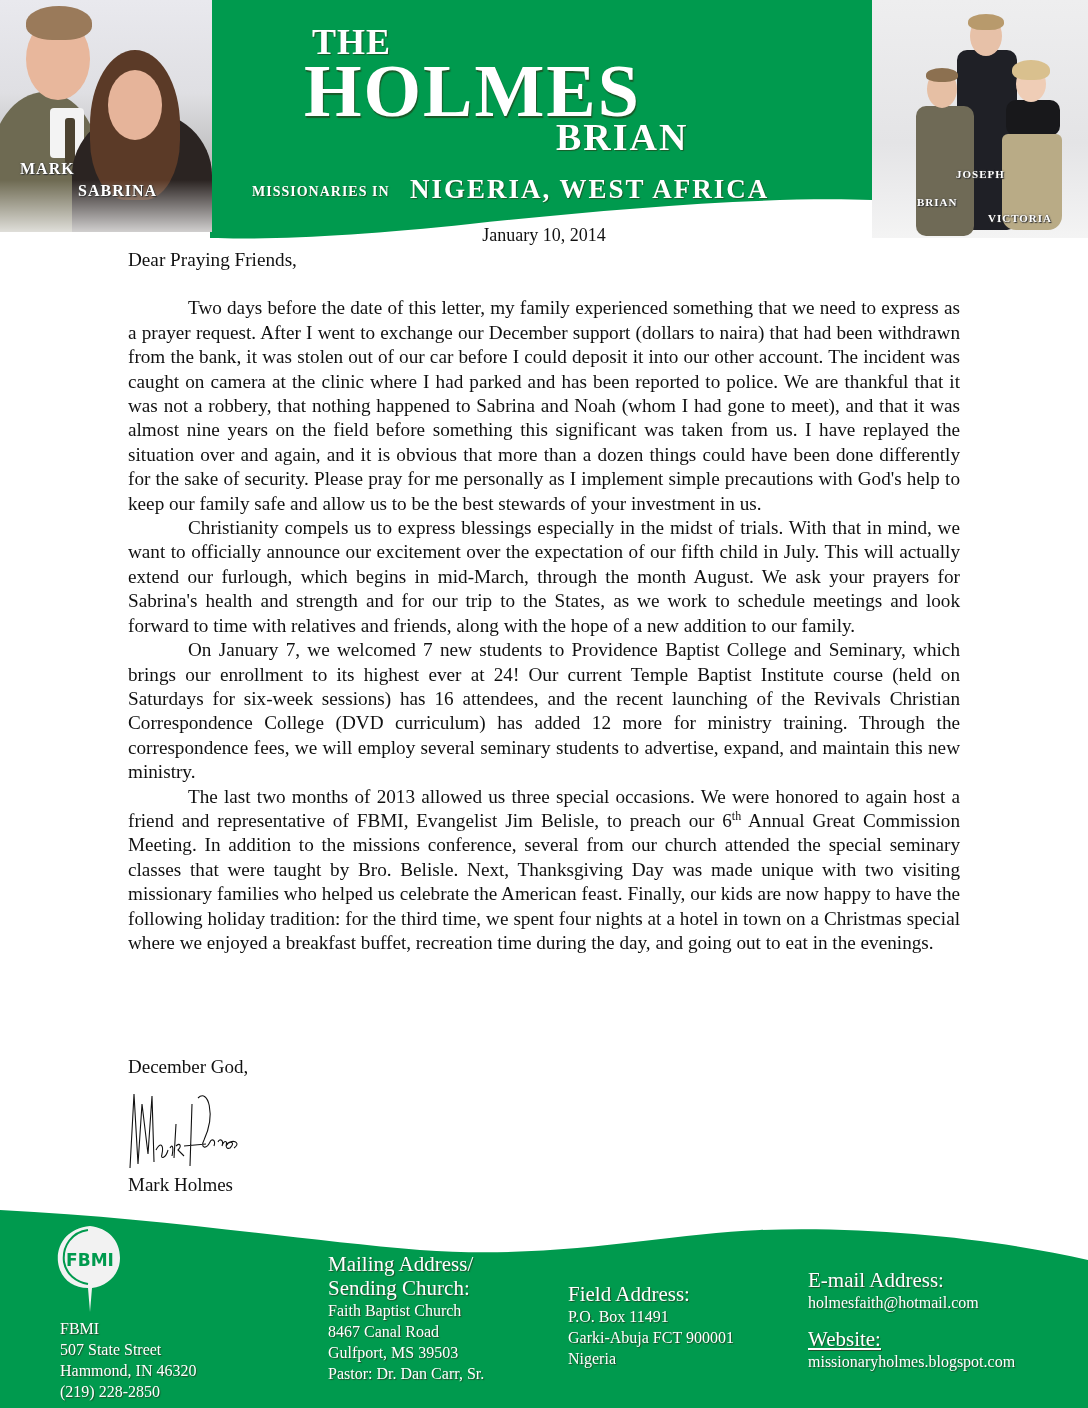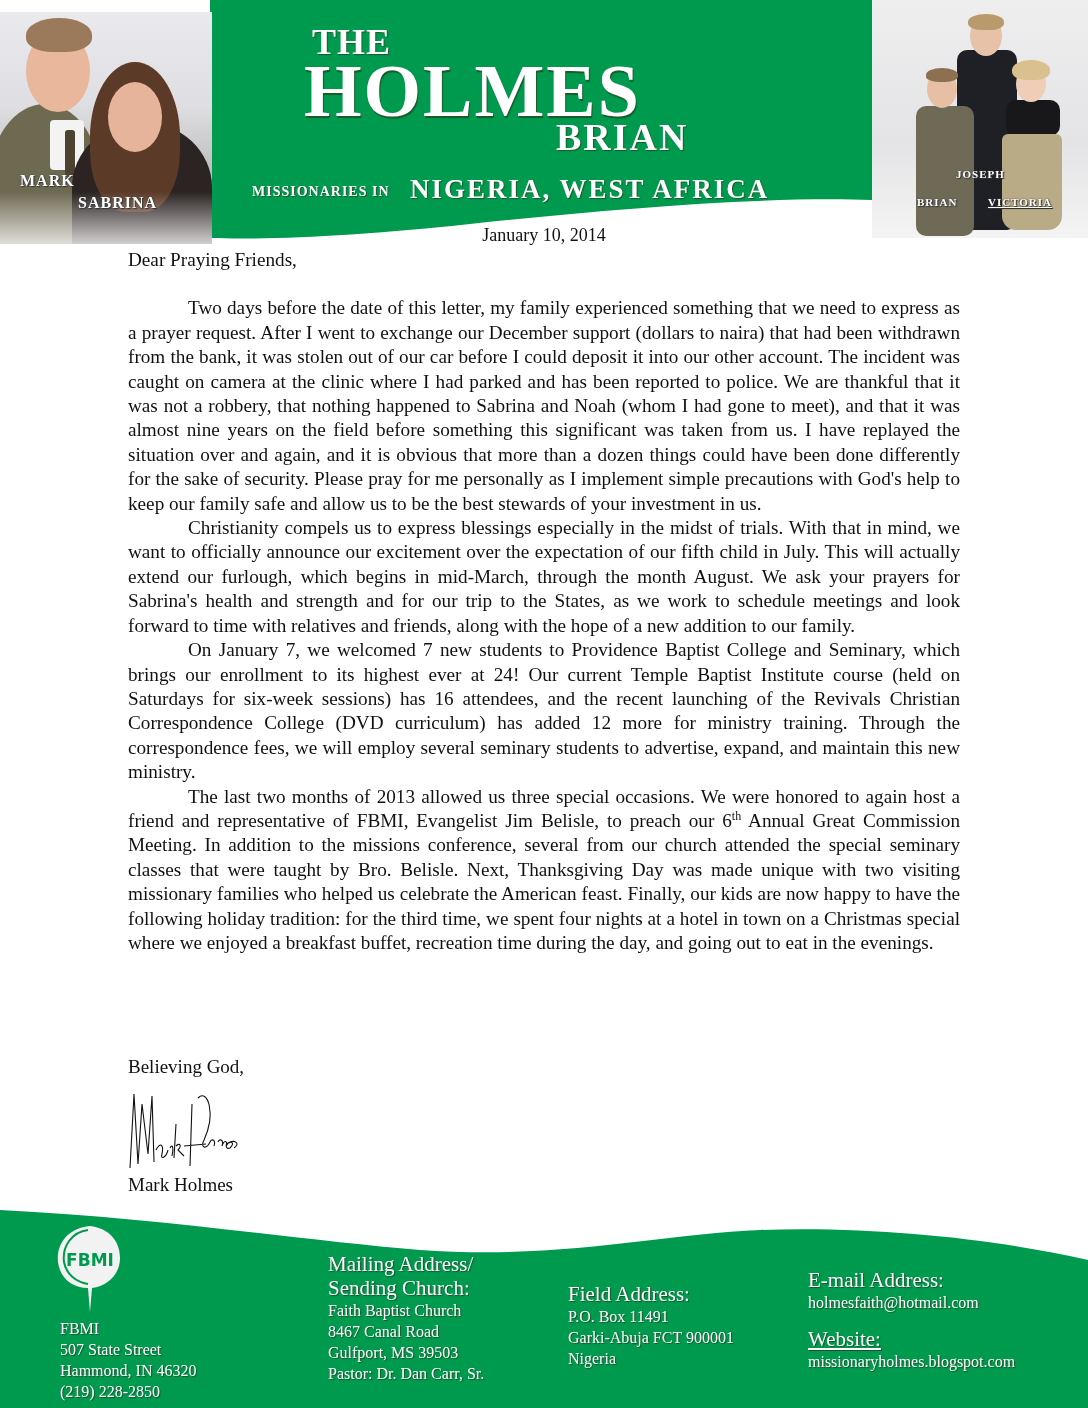--- a/index.html
+++ b/index.html
@@ -2,21 +2,21 @@
 <html><head>
   <meta charset="utf-8">
   <style>
     html, body { margin: 0; padding: 0; background: #ffffff; }
     body { width: 1088px; height: 1408px; position: relative; overflow: hidden;
            font-family: "Liberation Serif", "DejaVu Serif", serif; color: #111; }
 
     
     .header { position: absolute; left: 0; top: 0; width: 1088px; height: 240px; }
     .header-wave { position: absolute; left: 0; top: 0; width: 1088px; height: 240px; }
-    .photo-left { position: absolute; left: 0; top: 12px; width: 212px; height: 232px;
+    .photo-left { position: absolute; left: 0; top: 0; width: 212px; height: 232px;
       background: linear-gradient(180deg, #e9e9ee 0%, #dfdfe3 40%, #bdbdbd 70%, #ffffff 100%); overflow: hidden; }
     .photo-right { position: absolute; left: 872px; top: 0; width: 216px; height: 238px;
       background: linear-gradient(180deg, #eeeeef 0%, #e4e4e6 60%, #f4f4f4 100%); overflow: hidden; }
     .fig { position: absolute; border-radius: 50% 50% 8px 8px; }
     .head { position: absolute; border-radius: 50%; background: #e8b79c; }
     .hair { position: absolute; border-radius: 50% 50% 40% 40%; }
 
     .photo-caption { position: absolute; color: #fff; font-weight: bold; letter-spacing: 1px;
       text-shadow: 1px 1px 1px #333, 0 0 2px #444; font-family: "Liberation Serif", serif; }
 
@@ -78,41 +78,41 @@
     <div class="hair" style="left:96px;top:14px;width:36px;height:16px;background:#b89a6c;"></div>
     <div class="fig" style="left:44px;top:106px;width:58px;height:130px;background:#6f6a56;border-radius:10px;"></div>
     <div class="head" style="left:55px;top:70px;width:30px;height:38px;background:#e6bfa4;"></div>
     <div class="hair" style="left:54px;top:68px;width:32px;height:14px;background:#8c7050;"></div>
     <div class="fig" style="left:134px;top:100px;width:54px;height:36px;background:#18181b;border-radius:10px;"></div>
     <div class="fig" style="left:130px;top:134px;width:60px;height:96px;background:#b9ab86;border-radius:6px 6px 14px 14px;"></div>
     <div class="head" style="left:144px;top:66px;width:30px;height:36px;background:#efcdb6;"></div>
     <div class="hair" style="left:140px;top:60px;width:38px;height:20px;background:#d9c08e;"></div>
     <span class="photo-caption" style="left:84px;top:168px;font-size:11px;">JOSEPH</span>
     <span class="photo-caption" style="left:36px;top:196px;font-size:11px;padding-left:9px;">BRIAN</span>
-    <span class="photo-caption" style="left:116px;top:196px;font-size:11px;text-decoration:underline;">VICTORIA</span>
+    <span class="photo-caption" style="left:116px;top:212px;font-size:11px;">VICTORIA</span>
   </div>
 
   <div class="title-the">THE</div>
   <div class="title-holmes">HOLMES</div>
   <div class="title-family">BRIAN</div>
   <div class="missionaries-in">MISSIONARIES IN</div>
   <div class="nigeria">NIGERIA, WEST AFRICA</div>
 </div>
 
 <div class="date">January 10, 2014</div>
 
 <div class="letter">
   <div class="salutation">Dear Praying Friends,</div>
   <p>Two days before the date of this letter, my family experienced something that we need to express as a prayer request. After I went to exchange our December support (dollars to naira) that had been withdrawn from the bank, it was stolen out of our car before I could deposit it into our other account. The incident was caught on camera at the clinic where I had parked and has been reported to police.  We are thankful that it was not a robbery, that nothing happened to Sabrina and Noah (whom I had gone to meet), and that it was almost nine years on the field before something this significant was taken from us.  I have replayed the situation over and again, and it is obvious that more than a dozen things could have been done differently for the sake of security. Please pray for me personally as I implement simple precautions with God's help to keep our family safe and allow us to be the best stewards of your investment in us.</p>
   <p>Christianity compels us to express blessings especially in the midst of trials. With that in mind, we want to officially announce our excitement over the expectation of our fifth child in July. This will actually extend our furlough, which begins in mid-March, through the month August. We ask your prayers for Sabrina's health and strength and for our trip to the States, as we work to schedule meetings and look forward to time with relatives and friends, along with the hope of a new addition to our family.</p>
   <p>On January 7, we welcomed 7 new students to Providence Baptist College and Seminary, which brings our enrollment to its highest ever at 24! Our current Temple Baptist Institute course (held on Saturdays for six-week sessions) has 16 attendees, and the recent launching of the Revivals Christian Correspondence College (DVD curriculum) has added 12 more for ministry training. Through the correspondence fees, we will employ several seminary students to advertise, expand, and maintain this new ministry.</p>
   <p><span>The last two months of 2013 allowed us three special occasions. We were honored to again host a friend and representative of FBMI, Evangelist Jim Belisle, to preach our 6</span><sup>th</sup><span> Annual Great Commission Meeting. In addition to the missions conference, several from our church attended the special seminary classes that were taught by Bro. Belisle. Next, Thanksgiving Day was made unique with two visiting missionary families who helped us celebrate the American feast. Finally, our kids are now happy to have the following holiday tradition: for the third time, we spent four nights at a hotel in town on a Christmas special where we enjoyed a breakfast buffet, recreation time during the day, and going out to eat in the evenings.</span></p>
 </div>
 
-<div class="closing">Believing God,</div>
+<div class="closing">December God,</div>
 <svg class="signature" viewBox="0 0 120 90">
   <path d="M4 84 L8 10 L12 80 L16 20 L22 70 L26 12 L28 78 M30 66 C34 58 38 60 36 70 C34 76 40 74 42 66 M44 64 C46 60 48 62 46 72 M50 40 L48 74 M50 62 C54 58 56 62 52 66 L58 72" fill="none" stroke="#111" stroke-width="1.1"></path>
   <path d="M66 20 L64 82 M58 62 L80 60 M72 14 C82 4 90 30 78 56 C74 64 80 66 84 58 C86 54 90 56 88 62 M92 58 C94 54 98 56 96 62 C98 56 102 56 100 62 C104 56 110 58 104 64 C100 66 98 60 104 58 C110 56 114 60 108 64" fill="none" stroke="#111" stroke-width="1.1"></path>
 </svg>
 <div class="signer">Mark Holmes</div>
 
 <div class="footer">
   <svg class="footer-wave" viewBox="0 0 1088 208" preserveAspectRatio="none">
     <path d="M0 10 C160 18 300 40 420 50 C560 60 660 34 760 30 C880 26 1000 40 1088 60 L1088 208 L0 208 Z" fill="#009a4e"></path>
   </svg>

